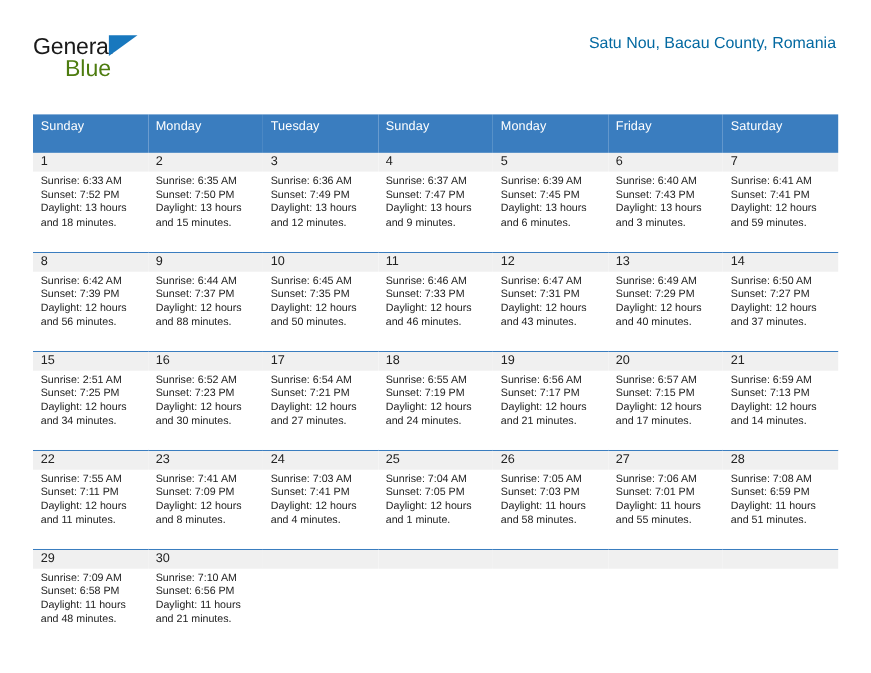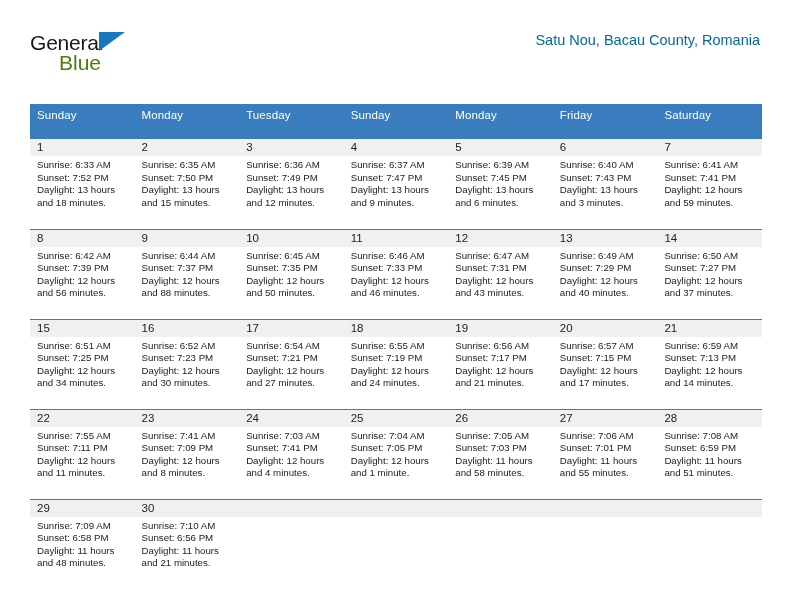--- a/index.html
+++ b/index.html
@@ -310,21 +310,21 @@
             <div>Daylight: 12 hours</div>
             <div>and 37 minutes.</div>
           </div>
         </td>
       </tr>
 
       <tr class="week-row sep">
         <td>
           <div class="daynum-band">15</div>
           <div class="cell-body">
-            <div>Sunrise: 6:51 AM</div>
+            <div>Sunrise: 2:51 AM</div>
             <div>Sunset: 7:25 PM</div>
             <div>Daylight: 12 hours</div>
             <div>and 34 minutes.</div>
           </div>
         </td>
         <td>
           <div class="daynum-band">16</div>
           <div class="cell-body">
             <div>Sunrise: 6:52 AM</div>
             <div>Sunset: 7:23 PM</div>

